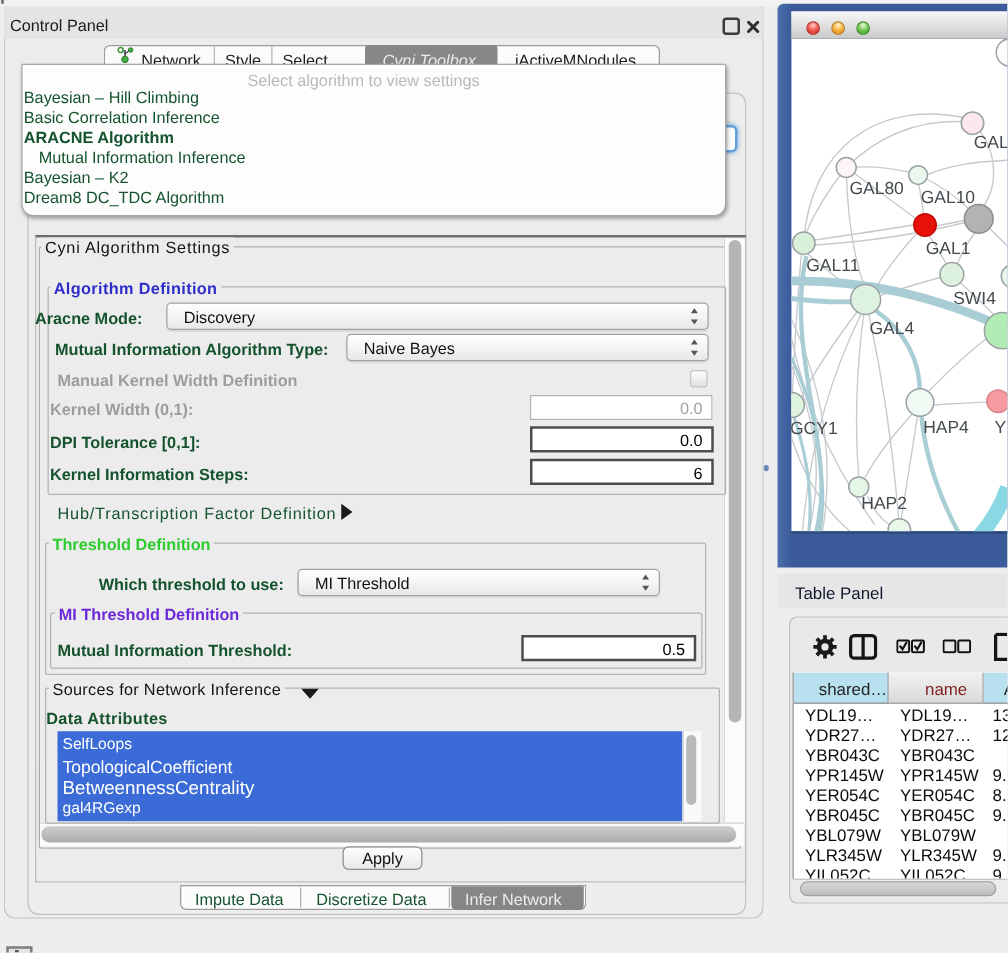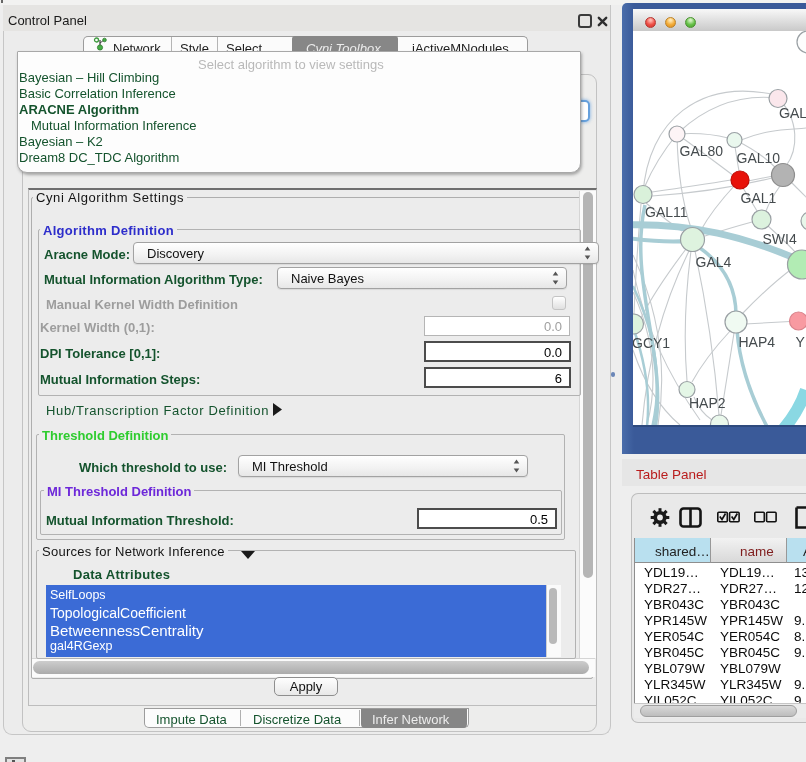--- a/index.html
+++ b/index.html
@@ -57,22 +57,22 @@
 <div class="gt" style="left:33px;top:190px;color:#141414;font-weight:normal;letter-spacing:0.6px;">Cyni Algorithm Settings</div>
 
 <div class="abs" style="left:579px;top:191px;width:16px;height:467px;background:#fbfbfb;border-left:1px solid #d5d5d5;"></div>
 <div class="abs" style="left:583px;top:192px;width:10px;height:386px;background:#b5b5b5;border-radius:5px;"></div>
 
 <div class="abs" style="left:32px;top:658px;width:563px;height:18px;background:#fbfbfb;border-top:1px solid #d5d5d5;"></div>
 <div class="abs" style="left:33px;top:661px;width:556px;height:13px;background:linear-gradient(#cdcdcd,#ababab);border-radius:7px;"></div>
 
 <div class="grp" style="left:38px;top:229px;width:541px;height:165px;"></div>
 <div class="gt" style="left:40px;top:223px;color:#2d2dcb;letter-spacing:0.3px;">Algorithm Definition</div>
-<div class="t b" style="left:44px;top:247px;">Aracne Mode:</div>
-<div class="combo" style="left:133px;top:242px;width:432px;height:20px;padding-left:32px;">
+<div class="t b" style="left:28px;top:247px;">Aracne Mode:</div>
+<div class="combo" style="left:133px;top:242px;width:432px;height:20px;">
     <span class="ct">Discovery</span>
     <svg class="carr" viewBox="0 0 7 14">
       <path d="M3.5 0.5 L6.3 4.5 L0.7 4.5 Z M3.5 13.5 L6.3 9.5 L0.7 9.5 Z" fill="#555"></path>
     </svg>
   </div>
 <div class="t b" style="left:44px;top:272px;">Mutual Information Algorithm Type:</div>
 <div class="combo" style="left:277px;top:267px;width:288px;height:20px;text-align:right;">
     <span class="ct">Naive Bayes</span>
     <svg class="carr" viewBox="0 0 7 14">
       <path d="M3.5 0.5 L6.3 4.5 L0.7 4.5 Z M3.5 13.5 L6.3 9.5 L0.7 9.5 Z" fill="#555"></path>
@@ -81,21 +81,21 @@
 <div class="t b" style="left:46px;top:297px;color:#9d9d9d;">Manual Kernel Width Definition</div>
 <div class="abs" style="left:552px;top:296px;width:12px;height:12px;background:linear-gradient(#ffffff,#e0e0e0);border:1.5px solid #c4c4c4;border-radius:3px;"></div>
 <div class="t b" style="left:40px;top:320px;color:#9d9d9d;">Kernel Width (0,1):</div>
 <div class="fld" style="left:424px;top:316px;width:144px;height:18px;border:1px solid #b5b5b5;">
     <span class="ft" style="color:#a0a0a0;">0.0</span>
   </div>
 <div class="t b" style="left:40px;top:346px;">DPI Tolerance [0,1]:</div>
 <div class="fld" style="left:424px;top:341px;width:143px;height:17px;border:2px solid #4c4c4c;">
     <span class="ft" style="color:#000;">0.0</span>
   </div>
-<div class="t b" style="left:40px;top:372px;">Mutual Information Steps:</div>
+<div class="t b" style="left:40px;top:372px;">Kernel Information Steps:</div>
 <div class="fld" style="left:424px;top:367px;width:143px;height:17px;border:2px solid #4c4c4c;">
     <span class="ft" style="color:#000;">6</span>
   </div>
 
 <div class="t" style="left:46px;top:403px;letter-spacing:0.65px;">Hub/Transcription Factor Definition</div>
 <svg class="abs" style="left:272px;top:402px;" width="11" height="15" viewBox="0 0 11 15">
     <path d="M1 1 L10 7.5 L1 14 Z" fill="#1a1a1a"></path>
   </svg>
 
 <div class="grp" style="left:36px;top:434px;width:527px;height:104px;"></div>
@@ -112,21 +112,21 @@
 <div class="t b" style="left:46px;top:513px;">Mutual Information Threshold:</div>
 <div class="fld" style="left:417px;top:508px;width:136px;height:17px;border:2px solid #4c4c4c;">
     <span class="ft" style="color:#000;">0.5</span>
   </div>
 
 <div class="grp" style="left:36px;top:550px;width:538px;height:107px;"></div>
 <div class="gt" style="left:39px;top:544px;color:#141414;font-weight:normal;letter-spacing:0.25px;">Sources for Network Inference</div>
 <svg class="abs" style="left:240px;top:550px;" width="16" height="10" viewBox="0 0 16 10">
     <path d="M1 1 L15 1 L8 9 Z" fill="#1a1a1a"></path>
   </svg>
-<div class="t b" style="left:37px;top:567px;letter-spacing:0.3px;margin-left:36px;">Data Attributes</div>
+<div class="t b" style="left:37px;top:567px;letter-spacing:0.3px;">Data Attributes</div>
 <div class="abs" style="left:46px;top:585px;width:500px;height:72px;background:#3b6bd6;"></div>
 <div class="t" style="left:50px;top:588px;color:#fff;font-size:12.5px;">SelfLoops</div>
 <div class="t" style="left:50px;top:605px;color:#fff;font-size:14px;">TopologicalCoefficient</div>
 <div class="t" style="left:50px;top:622px;color:#fff;font-size:15px;">BetweennessCentrality</div>
 <div class="t" style="left:50px;top:639px;color:#fff;font-size:12.5px;">gal4RGexp</div>
 <div class="abs" style="left:546px;top:585px;width:14px;height:72px;background:#fafafa;border-left:1px solid #d0d0d0;"></div>
 <div class="abs" style="left:549px;top:588px;width:8px;height:56px;background:#b9b9b9;border-radius:4px;"></div>
 
 <div class="abs" style="left:274px;top:677px;width:62px;height:17px;background:linear-gradient(#fefefe,#e8e8e8);border:1px solid #8e8e8e;border-radius:5px;text-align:center;font-size:13px;color:#111;line-height:17px;">Apply</div>
 
@@ -229,21 +229,21 @@
 <text x="762.5" y="243.5">SWI4</text>
 <text x="695.5" y="267">GAL4</text>
 <text x="632" y="347.5">GCY1</text>
 <text x="738.5" y="346.5">HAP4</text>
 <text x="795.5" y="346.5">Y</text>
 <text x="689" y="407.5">HAP2</text>
 </g>
 </svg>
 
 <div class="abs" style="left:622px;top:459px;width:184px;height:27px;background:#e6e6e6;"></div>
-<div class="t" style="left:636px;top:467px;font-size:13.5px;color:#b91c1c;">Table Panel</div>
+<div class="t" style="left:636px;top:467px;font-size:13.5px;color:#0f172a;">Table Panel</div>
 <div class="abs" style="left:631px;top:493px;width:175px;height:228px;background:#e9e9e9;border:1px solid #bdbdbd;border-radius:7px 0 0 7px;border-right:none;"></div>
 
 <svg class="abs" style="left:649px;top:507px;" width="22" height="21" viewBox="0 0 22 21">
 <g fill="#1a1a1a">
       <circle cx="11" cy="10.5" r="6.6"></circle>
       <g stroke="#1a1a1a" stroke-width="3">
 <line x1="11" y1="1.2" x2="11" y2="19.8"></line>
         <line x1="1.7" y1="10.5" x2="20.3" y2="10.5"></line>
 <line x1="4.4" y1="3.9" x2="17.6" y2="17.1"></line>
         <line x1="17.6" y1="3.9" x2="4.4" y2="17.1"></line>

